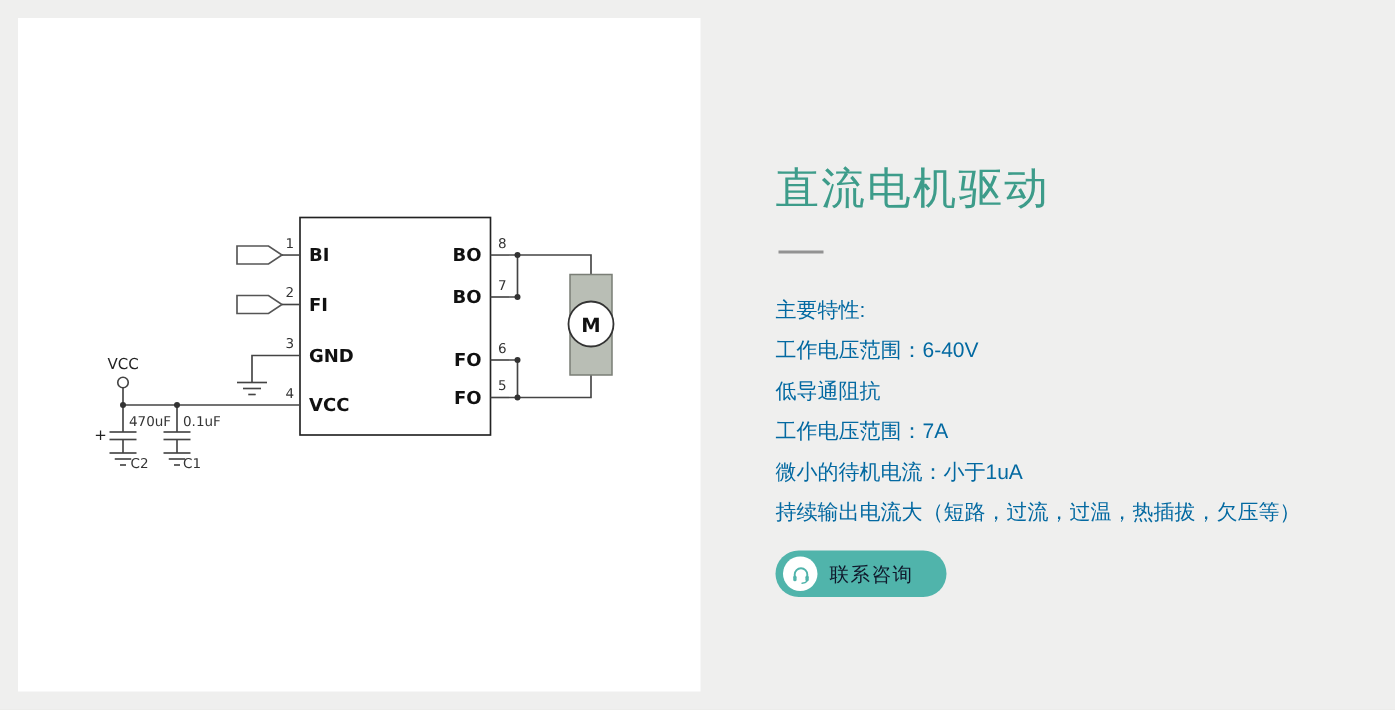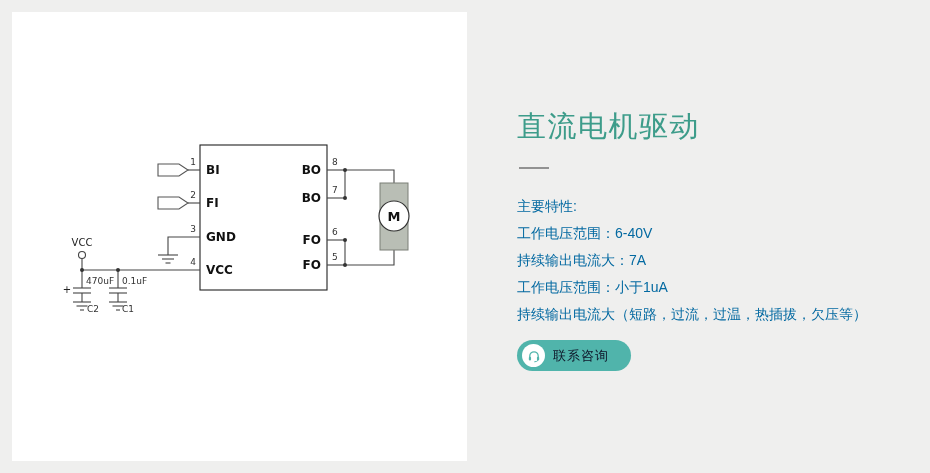--- a/index.html
+++ b/index.html
@@ -153,22 +153,23 @@
     </svg>
   </div>
 
   <div class="product">
     <h1 class="product-title">直流电机驱动</h1>
     <div class="title-divider"></div>
 
     <div class="features">
       <div class="feature-line">主要特性:</div>
       <div class="feature-line">工作电压范围：6-40V</div>
-      <div class="feature-line">持续输出电流大：7A</div>
-      <div class="feature-line">工作电压范围：小于1uA</div>
+      <div class="feature-line">低导通阻抗</div>
+      <div class="feature-line">工作电压范围：7A</div>
+      <div class="feature-line">微小的待机电流：小于1uA</div>
       <div class="feature-line">持续输出电流大（短路，过流，过温，热插拔，欠压等）</div>
     </div>
 
     <button class="contact-btn">
       <span class="btn-icon">
         <svg width="14" height="14" viewBox="0 0 20 20">
           <path d="M4 12 v-2 a6 6 0 0 1 12 0 v2" fill="none" stroke="#50b4ab" stroke-width="1.8" stroke-linecap="round"></path>
           <rect x="2.6" y="11" width="3.2" height="5.5" rx="1.6" fill="#50b4ab"></rect>
           <rect x="14.2" y="11" width="3.2" height="5.5" rx="1.6" fill="#50b4ab"></rect>
           <path d="M15.5 16.5 a5 2.6 0 0 1 -4.5 1.8" fill="none" stroke="#50b4ab" stroke-width="1.4" stroke-linecap="round"></path>

